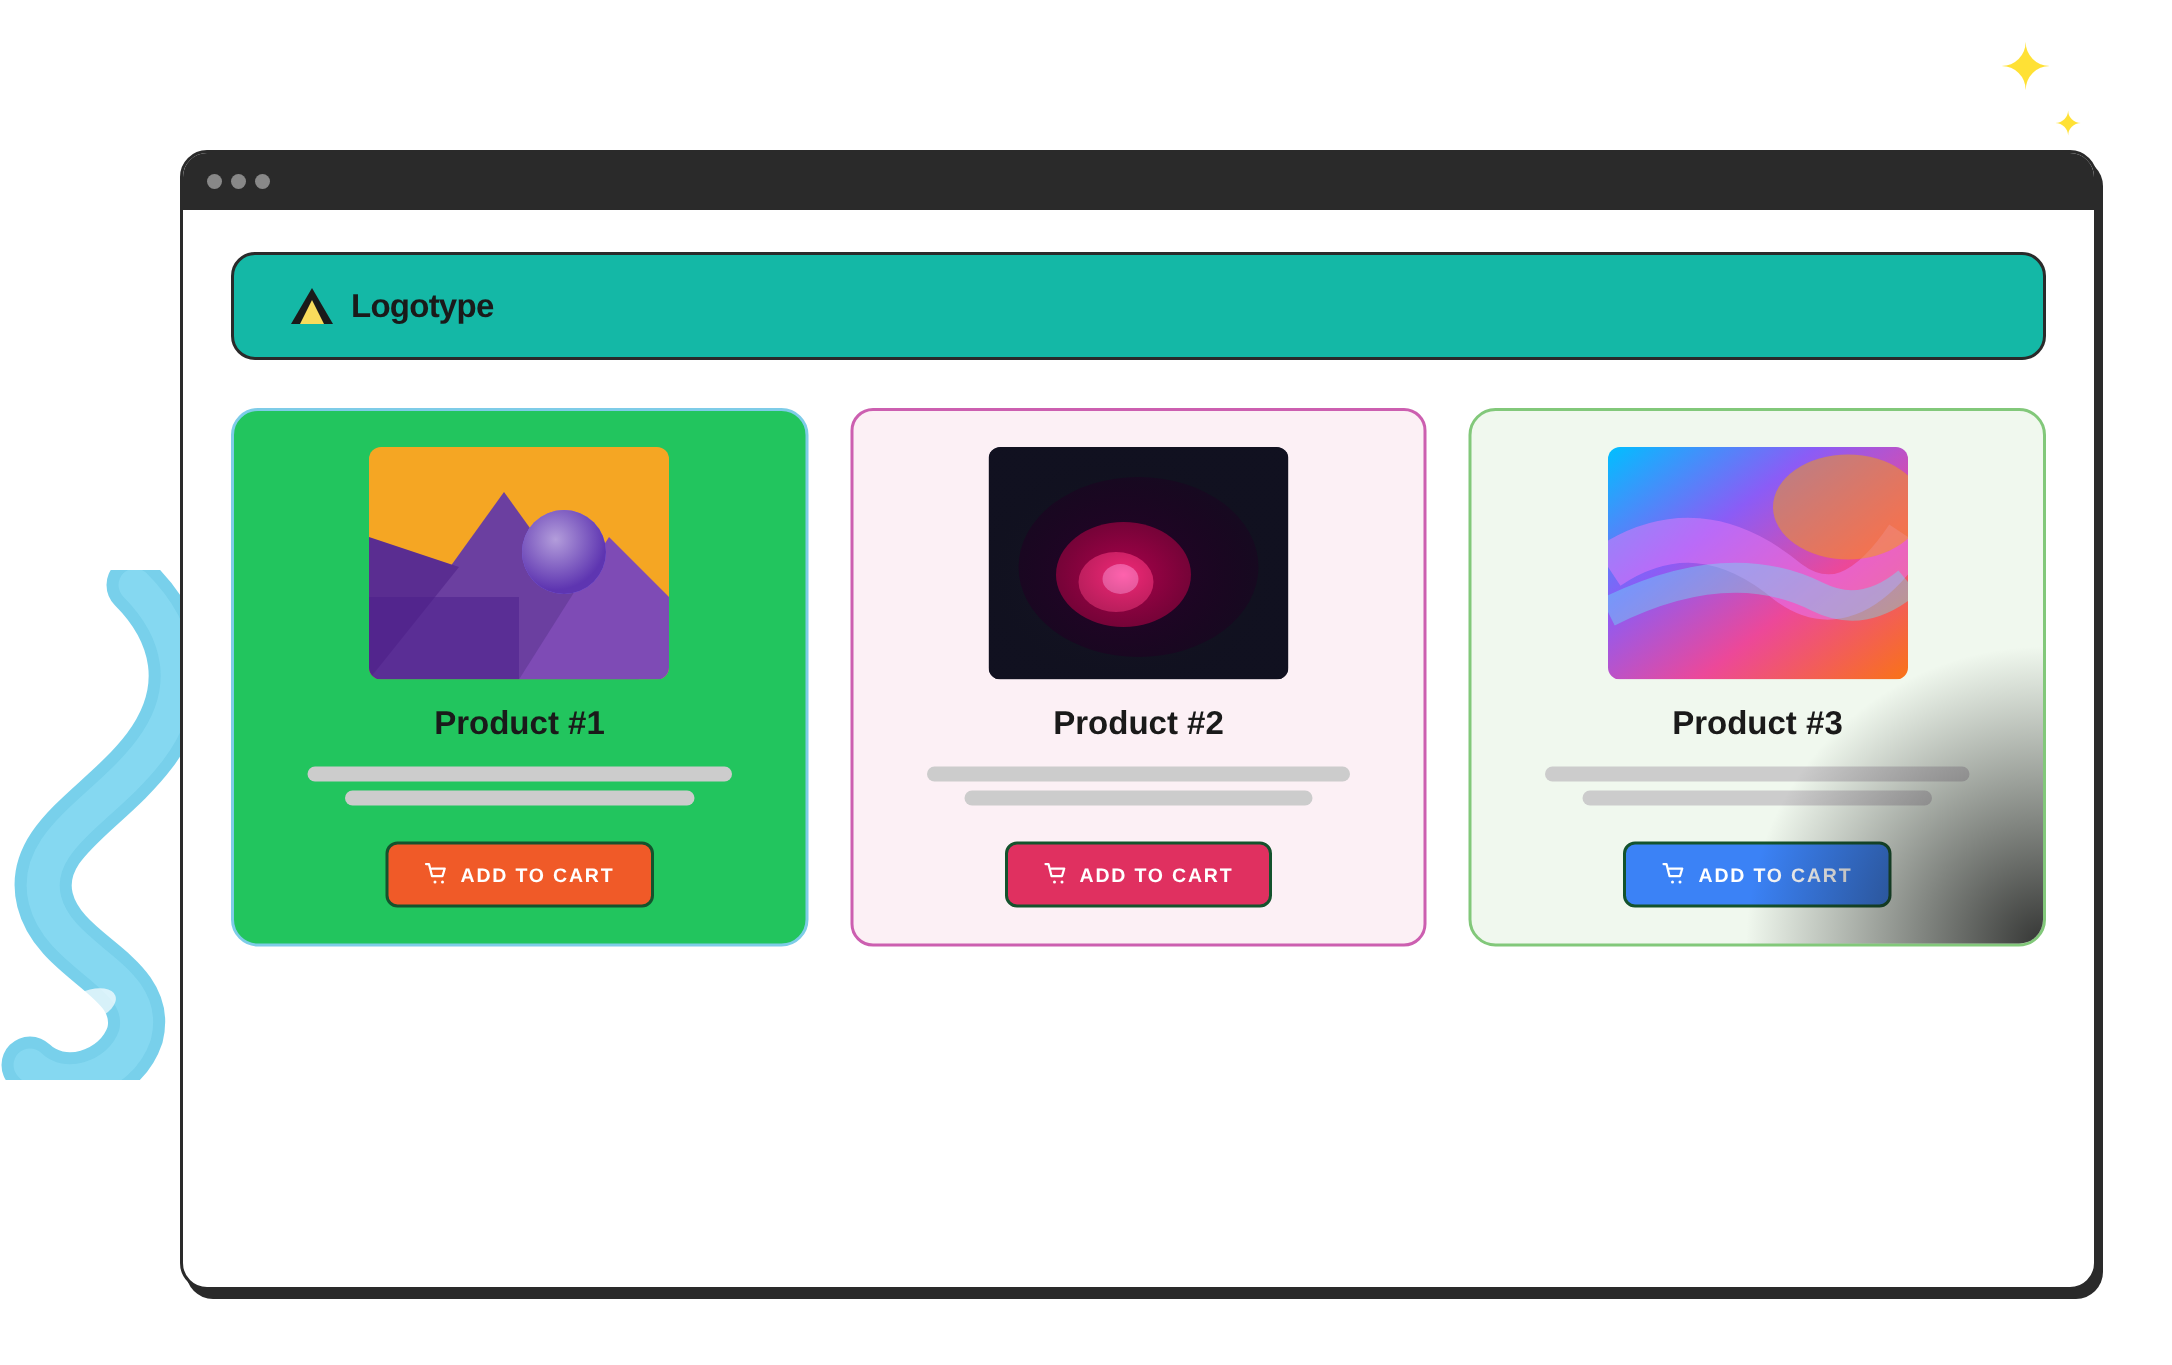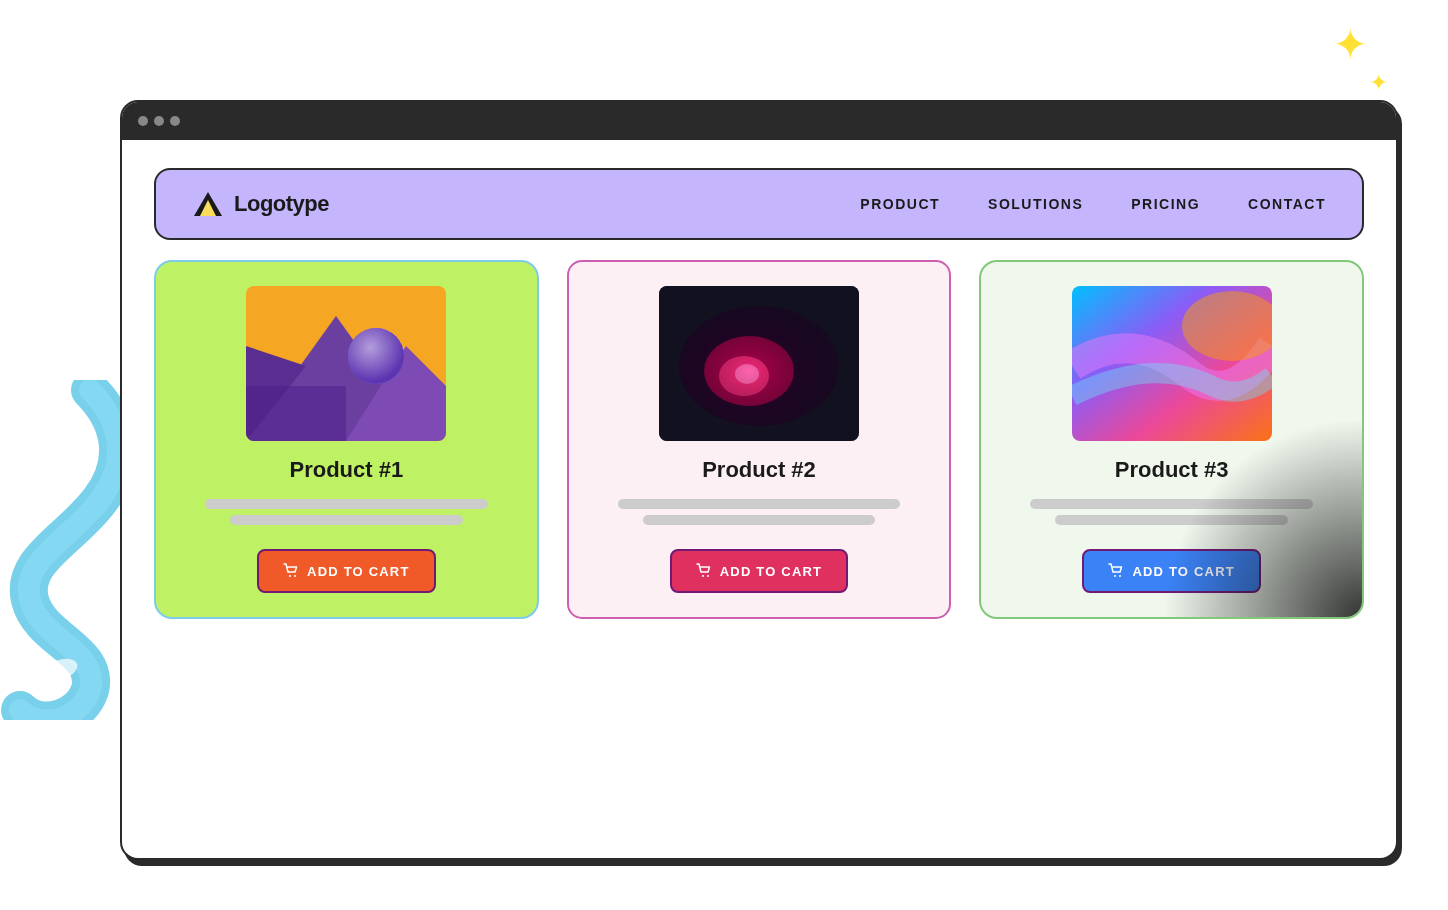--- a/index.html
+++ b/index.html
@@ -64,27 +64,27 @@
       background: #888;
     }
 
     .browser-content {
       padding: 28px 32px;
       background: #fff;
     }
 
     
     .navbar {
-      background: #c4b5fd;
+      background: #14b8a6;
       border-radius: 16px;
       border: 2px solid #2a2a2a;
       padding: 18px 36px;
       display: flex;
       align-items: center;
-      margin-bottom: 20px;
+      margin-bottom: 32px;
     }
     .logo-area {
       display: flex;
       align-items: center;
       gap: 10px;
       margin-right: auto;
     }
     .logo-icon {
       width: 32px;
       height: 32px;
@@ -122,21 +122,21 @@
       border-radius: 18px;
       border: 2px solid;
       padding: 24px;
       display: flex;
       flex-direction: column;
       align-items: center;
       gap: 16px;
       position: relative;
     }
     .product-card.card-1 {
-      background: #bef264;
+      background: #22c55e;
       border-color: #7ECCE8;
     }
     .product-card.card-2 {
       background: #FCF0F5;
       border-color: #CC5FB0;
       border-radius: 15px;
     }
     .product-card.card-3 {
       background: #F0F8EE;
       border-color: #82C87A;
@@ -172,21 +172,21 @@
       height: 10px;
       background: #cccccc;
       border-radius: 5px;
     }
     .desc-line.short { width: 70%; margin: 0 auto; }
     .desc-line.medium { width: 85%; margin: 0 auto; }
 
     .add-to-cart-btn {
       padding: 12px 24px;
       border-radius: 8px;
-      border: 2px solid #701a75;
+      border: 2px solid #14532d;
       font-size: 13px;
       font-weight: 700;
       letter-spacing: 1.2px;
       text-transform: uppercase;
       cursor: pointer;
       display: flex;
       align-items: center;
       gap: 8px;
       color: #fff;
       margin-top: 8px;
@@ -275,26 +275,20 @@
 
     <nav class="navbar">
       <div class="logo-area">
 
         <svg class="logo-icon" viewBox="0 0 32 32" fill="none" xmlns="http://www.w3.org/2000/svg">
           <polygon points="16,4 2,28 30,28" fill="#1a1a1a"></polygon>
           <polygon points="16,12 8,28 24,28" fill="#F9DC5C"></polygon>
         </svg>
         <span class="logo-text">Logotype</span>
       </div>
-      <ul class="nav-links">
-        <li class="nav-link">PRODUCT</li>
-        <li class="nav-link">SOLUTIONS</li>
-        <li class="nav-link">PRICING</li>
-        <li class="nav-link">CONTACT</li>
-      </ul>
     </nav>
 
     <div class="products-grid">
 
       <div class="product-card card-1">
         <div class="product-image">
           
           <svg viewBox="0 0 200 155" xmlns="http://www.w3.org/2000/svg">
             <rect width="200" height="155" fill="#F5A623"></rect>
             <polygon points="0,155 90,30 180,155" fill="#6B3FA0"></polygon>

